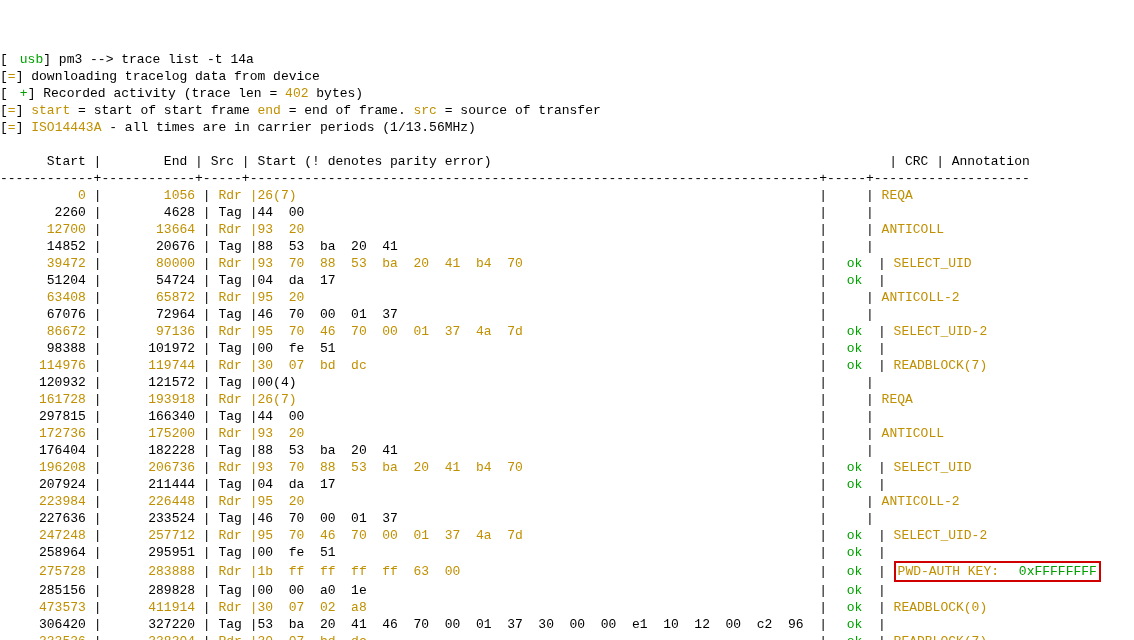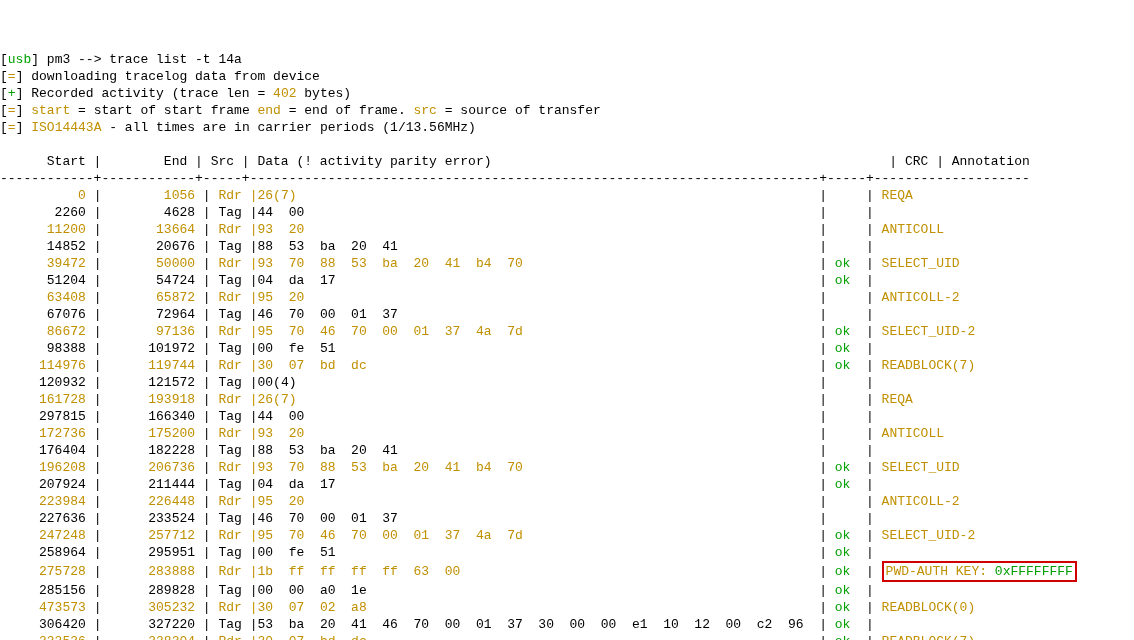--- a/index.html
+++ b/index.html
@@ -6,64 +6,64 @@
     margin: 0;
     padding: 0;
     background: #ffffff;
     font-family: "Courier New", Courier, monospace;
     font-size: 13px;
     line-height: 17px;
     color: #000000;
     white-space: pre;
   }
   .wrap { padding: 0; }
-  .green { color: #00a000; }
+  .green { color: #00a000; margin-left: 12px; }
   .yellow { color: #c09000; }
   .hl {
     border: 2px solid #d00000;
     padding: 0 2px;
     display: inline-block;
   }
 </style>
 </head>
 <body>
 
 
 <div class="wrap" id="terminal"><span>[</span><span class="green">usb</span><span>]</span><span> pm3 --&gt; </span><span>trace list -t 14a</span>
 [<span class="yellow">=</span>]<span> downloading tracelog data from device</span>
 [<span class="green">+</span>]<span> Recorded activity (trace len = </span><span class="yellow">402</span><span> bytes)</span>
 [<span class="yellow">=</span>] <span class="yellow">start</span> = start of start frame <span class="yellow">end</span> = end of frame. <span class="yellow">src</span> = source of transfer
 [<span class="yellow">=</span>] <span class="yellow">ISO14443A</span> - all times are in carrier periods (1/13.56MHz)
 
-<span>      Start |        End | Src | Data (! activity parity error)                                                   | CRC | Annotation</span>
+<span>      Start |        End | Src | Start (! denotes parity error)                                                   | CRC | Annotation</span>
 <span>------------+------------+-----+-------------------------------------------------------------------------+-----+--------------------</span>
 <span class="yellow">          0</span> | <span class="yellow">       1056</span> | <span class="yellow">Rdr</span> <span class="yellow">|26(7)                                                                   </span>|     | <span class="yellow">REQA</span>
 <span>       2260</span> | <span>       4628</span> | <span>Tag</span> <span>|44  00                                                                  </span>|     | 
-<span class="yellow">      11200</span> | <span class="yellow">      13664</span> | <span class="yellow">Rdr</span> <span class="yellow">|93  20                                                                  </span>|     | <span class="yellow">ANTICOLL</span>
+<span class="yellow">      12700</span> | <span class="yellow">      13664</span> | <span class="yellow">Rdr</span> <span class="yellow">|93  20                                                                  </span>|     | <span class="yellow">ANTICOLL</span>
 <span>      14852</span> | <span>      20676</span> | <span>Tag</span> <span>|88  53  ba  20  41                                                      </span>|     | 
-<span class="yellow">      39472</span> | <span class="yellow">      50000</span> | <span class="yellow">Rdr</span> <span class="yellow">|93  70  88  53  ba  20  41  b4  70                                      </span>| <span class="green">ok </span> | <span class="yellow">SELECT_UID</span>
+<span class="yellow">      39472</span> | <span class="yellow">      80000</span> | <span class="yellow">Rdr</span> <span class="yellow">|93  70  88  53  ba  20  41  b4  70                                      </span>| <span class="green">ok </span> | <span class="yellow">SELECT_UID</span>
 <span>      51204</span> | <span>      54724</span> | <span>Tag</span> <span>|04  da  17                                                              </span>| <span class="green">ok </span> | 
 <span class="yellow">      63408</span> | <span class="yellow">      65872</span> | <span class="yellow">Rdr</span> <span class="yellow">|95  20                                                                  </span>|     | <span class="yellow">ANTICOLL-2</span>
 <span>      67076</span> | <span>      72964</span> | <span>Tag</span> <span>|46  70  00  01  37                                                      </span>|     | 
 <span class="yellow">      86672</span> | <span class="yellow">      97136</span> | <span class="yellow">Rdr</span> <span class="yellow">|95  70  46  70  00  01  37  4a  7d                                      </span>| <span class="green">ok </span> | <span class="yellow">SELECT_UID-2</span>
 <span>      98388</span> | <span>     101972</span> | <span>Tag</span> <span>|00  fe  51                                                              </span>| <span class="green">ok </span> | 
 <span class="yellow">     114976</span> | <span class="yellow">     119744</span> | <span class="yellow">Rdr</span> <span class="yellow">|30  07  bd  dc                                                          </span>| <span class="green">ok </span> | <span class="yellow">READBLOCK(7)</span>
 <span>     120932</span> | <span>     121572</span> | <span>Tag</span> <span>|00(4)                                                                   </span>|     | 
 <span class="yellow">     161728</span> | <span class="yellow">     193918</span> | <span class="yellow">Rdr</span> <span class="yellow">|26(7)                                                                   </span>|     | <span class="yellow">REQA</span>
 <span>     297815</span> | <span>     166340</span> | <span>Tag</span> <span>|44  00                                                                  </span>|     | 
 <span class="yellow">     172736</span> | <span class="yellow">     175200</span> | <span class="yellow">Rdr</span> <span class="yellow">|93  20                                                                  </span>|     | <span class="yellow">ANTICOLL</span>
 <span>     176404</span> | <span>     182228</span> | <span>Tag</span> <span>|88  53  ba  20  41                                                      </span>|     | 
 <span class="yellow">     196208</span> | <span class="yellow">     206736</span> | <span class="yellow">Rdr</span> <span class="yellow">|93  70  88  53  ba  20  41  b4  70                                      </span>| <span class="green">ok </span> | <span class="yellow">SELECT_UID</span>
 <span>     207924</span> | <span>     211444</span> | <span>Tag</span> <span>|04  da  17                                                              </span>| <span class="green">ok </span> | 
 <span class="yellow">     223984</span> | <span class="yellow">     226448</span> | <span class="yellow">Rdr</span> <span class="yellow">|95  20                                                                  </span>|     | <span class="yellow">ANTICOLL-2</span>
 <span>     227636</span> | <span>     233524</span> | <span>Tag</span> <span>|46  70  00  01  37                                                      </span>|     | 
 <span class="yellow">     247248</span> | <span class="yellow">     257712</span> | <span class="yellow">Rdr</span> <span class="yellow">|95  70  46  70  00  01  37  4a  7d                                      </span>| <span class="green">ok </span> | <span class="yellow">SELECT_UID-2</span>
 <span>     258964</span> | <span>     295951</span> | <span>Tag</span> <span>|00  fe  51                                                              </span>| <span class="green">ok </span> | 
 <span class="yellow">     275728</span> | <span class="yellow">     283888</span> | <span class="yellow">Rdr</span> <span class="yellow">|1b  ff  ff  ff  ff  63  00                                              </span>| <span class="green">ok </span> | <span class="hl"><span class="yellow">PWD-AUTH KEY: </span><span class="green">0xFFFFFFFF</span></span>
 <span>     285156</span> | <span>     289828</span> | <span>Tag</span> <span>|00  00  a0  1e                                                          </span>| <span class="green">ok </span> | 
-<span class="yellow">     473573</span> | <span class="yellow">     305232</span> | <span class="yellow">Rdr</span> <span class="yellow">|30  07  02  a8                                                          </span>| <span class="green">ok </span> | <span class="yellow">READBLOCK(0)</span>
+<span class="yellow">     473573</span> | <span class="yellow">     411914</span> | <span class="yellow">Rdr</span> <span class="yellow">|30  07  02  a8                                                          </span>| <span class="green">ok </span> | <span class="yellow">READBLOCK(0)</span>
 <span>     306420</span> | <span>     327220</span> | <span>Tag</span> <span>|53  ba  20  41  46  70  00  01  37  30  00  00  e1  10  12  00  c2  96  </span>| <span class="green">ok </span> | 
 <span class="yellow">     333536</span> | <span class="yellow">     338304</span> | <span class="yellow">Rdr</span> <span class="yellow">|30  07  bd  dc                                                          </span>| <span class="green">ok </span> | <span class="yellow">READBLOCK(7)</span>
  |  |  |  | 
 
 </div>
 
 
 
 </body></html>

